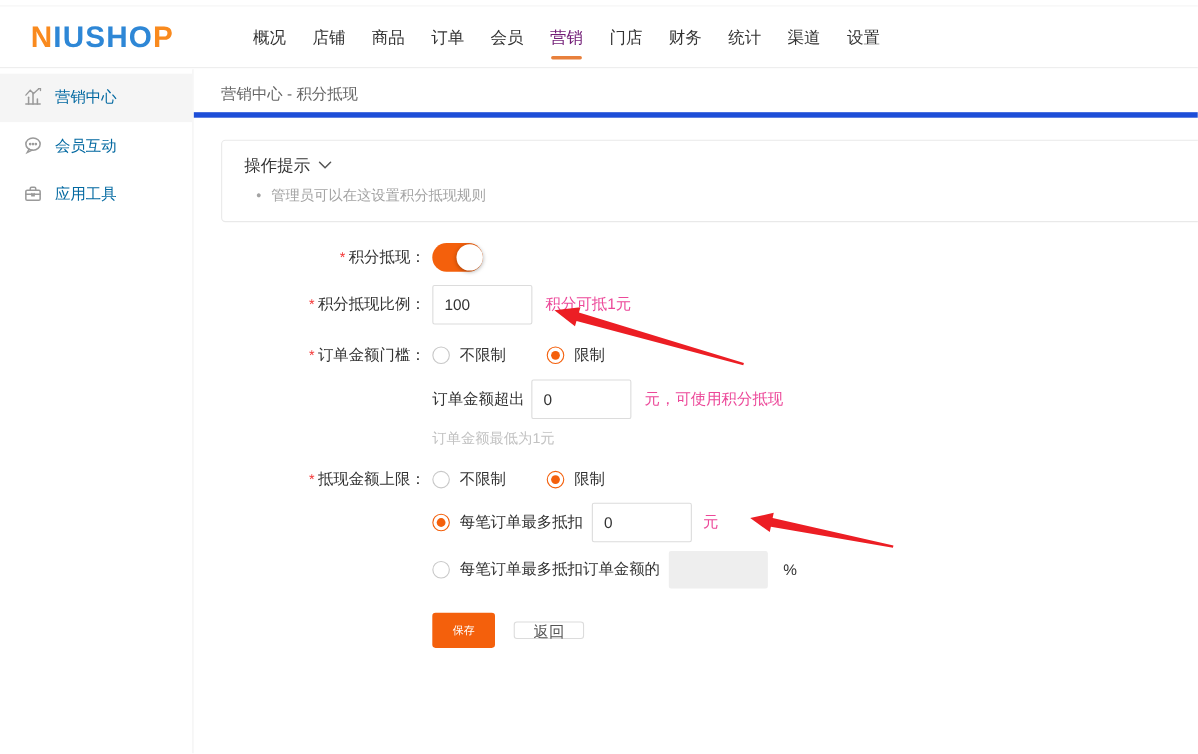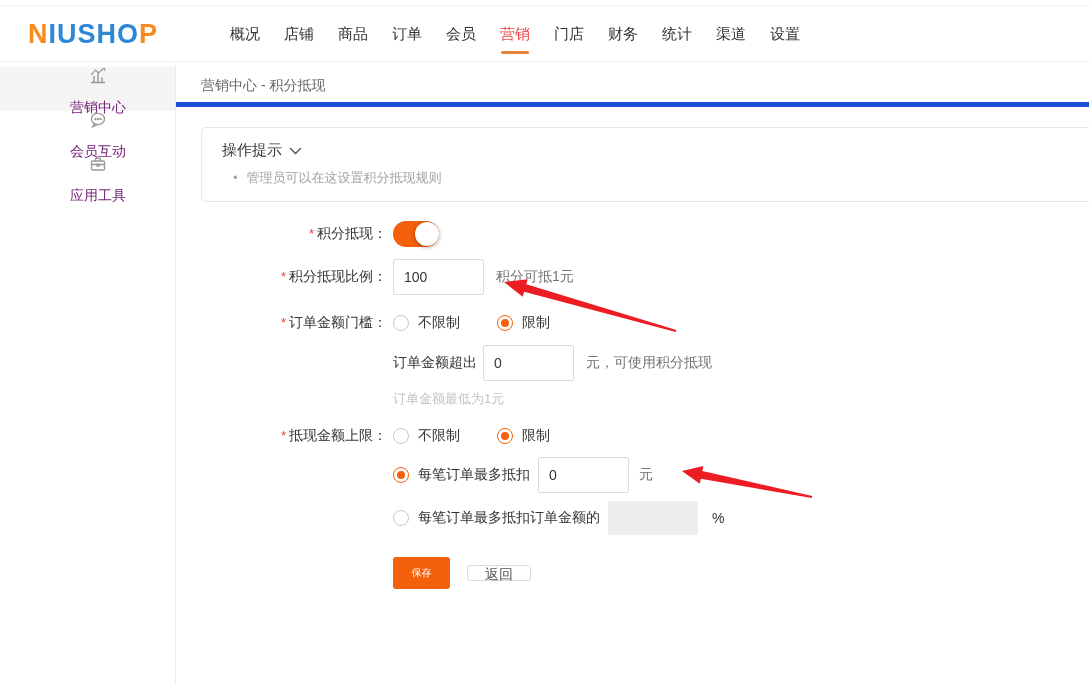--- a/index.html
+++ b/index.html
@@ -13,29 +13,29 @@
   
   .header { position:absolute; top:6px; left:0; right:0; height:56px; background:#fff;
             border-bottom:1px solid #ededed; }
   .logo { position:absolute; left:28px; top:12px; font-size:27px; font-weight:800;
           letter-spacing:1px; line-height:32px; }
   .seg-orange { color:#f98a1e; }
   .seg-blue { color:#2e87d6; }
   .nav { position:absolute; left:229px; top:0; height:56px; display:flex; gap:22px; align-items:center; }
   .nav-item { font-size:15px; color:#333; position:relative; height:100%; display:flex;
               align-items:center; padding:0 1px; cursor:pointer; white-space:nowrap; }
-  .nav-item.active { color:#ef4444; }
+  .nav-item.active { color:#701a75; }
   .nav-item.active::after { content:""; position:absolute; left:50%; transform:translateX(-50%);
               bottom:8px; width:28px; height:3px; background:#e8803c; border-radius:2px; }
 
   
   .sidebar { position:absolute; top:63px; left:0; bottom:0; width:176px; background:#fff;
              border-right:1px solid #ededed; padding-top:4px; }
   .side-item { height:44px; display:flex; align-items:center; padding-left:21px; gap:11px;
-               font-size:14px; color:#701a75; cursor:pointer;flex-direction:column; }
+               font-size:14px; color:#0369a1; cursor:pointer; }
   .side-item.active { background:#f5f5f5; }
   .side-item svg { flex:0 0 auto; }
 
   
   .content { position:absolute; top:63px; left:176px; right:0; bottom:0; background:#fff; overflow:hidden; }
   .breadcrumb { height:44px; line-height:44px; padding-left:25px; font-size:14px; color:#666;
                 border-bottom:5px solid #1d4ed8; }
 
   .tip-box { margin:20px 0 0 25px; width:940px; border:1px solid #e9e9e9; border-radius:4px;
              padding:13px 20px 14px; }
@@ -48,21 +48,21 @@
   .row { display:flex; align-items:center; }
   .flabel { flex:0 0 217px; text-align:right; padding-right:6px; color:#333; white-space:nowrap; }
   .req { color:#f43a3a; margin-right:3px; font-size:13px; }
   .indent { margin-left:217px; }
 
   .mb12{margin-bottom:12px} .mb19{margin-bottom:19px} .mb13{margin-bottom:13px}
   .mb9{margin-bottom:9px} .mb8{margin-bottom:8px} .mb22{margin-bottom:22px}
 
   .ipt { width:91px; height:36px; border:1px solid #dcdcdc; border-radius:2px; padding:0 10px;
          font-size:14px; color:#333; outline:none; background:#fff; }
-  .after { margin-left:12px; color:#737373; }
+  .after { margin-left:12px; color:#ec4899; }
   .pre { margin-right:6px; color:#333; }
 
   .toggle { width:46px; height:26px; border-radius:13px; background:#f4600c; position:relative;
             cursor:pointer; }
   .toggle .knob { position:absolute; top:1px; right:0px; width:24px; height:24px; border-radius:50%;
             background:#fff; box-shadow:0 1px 4px rgba(0,0,0,.35); }
 
   .radio { width:16px; height:16px; border-radius:50%; border:1px solid #c8c8c8; background:#fff;
            display:inline-block; position:relative; flex:0 0 auto; cursor:pointer; }
   .radio.checked { border-color:#f4600c; }

